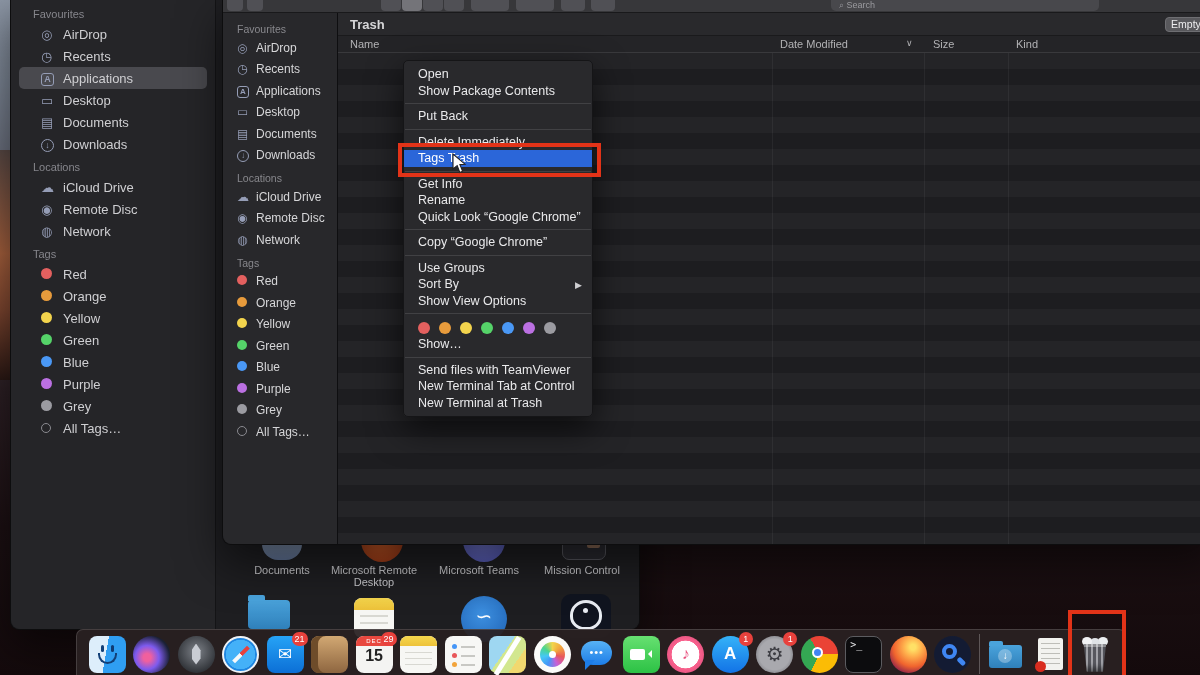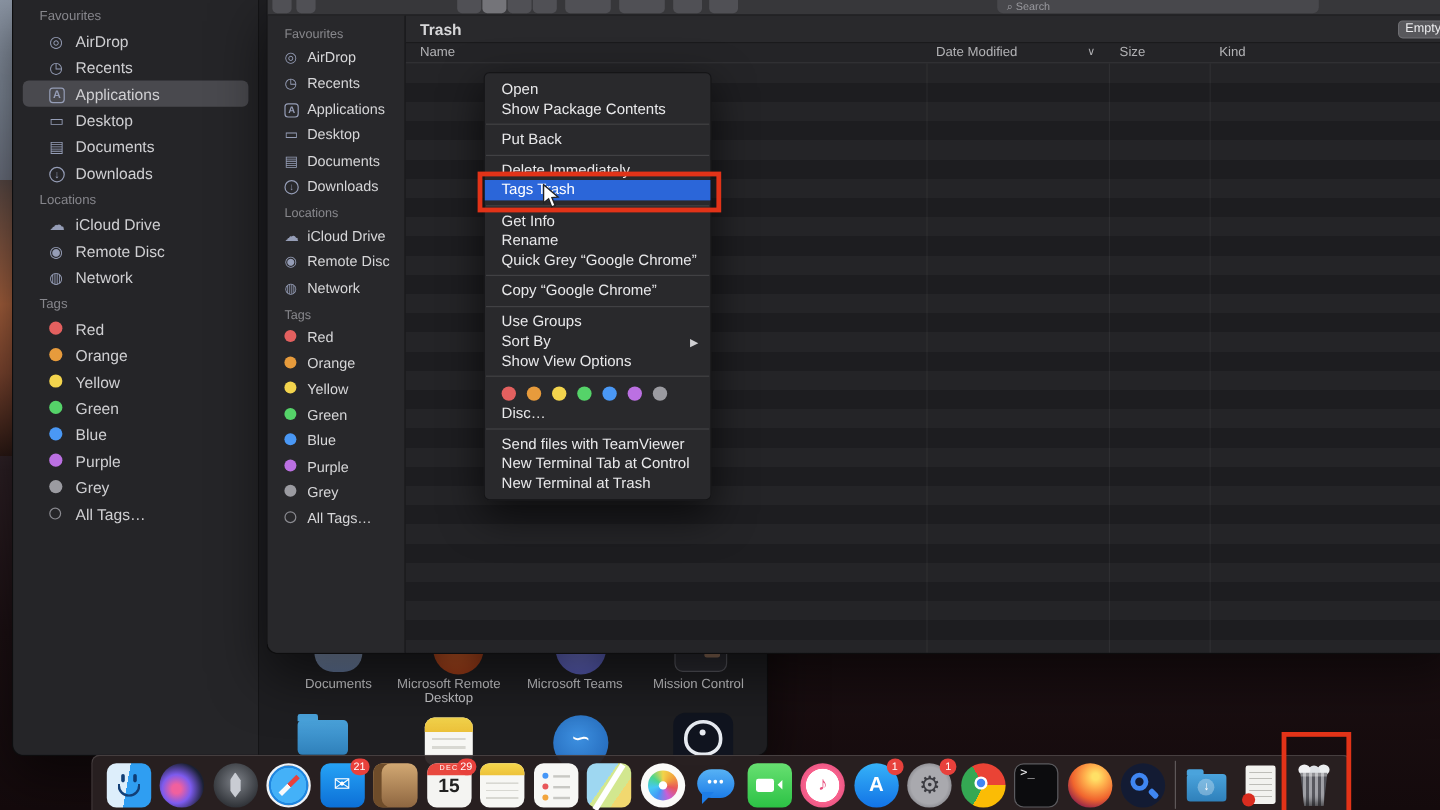--- a/index.html
+++ b/index.html
@@ -421,38 +421,38 @@
       <div class="mi">Open</div>
       <div class="mi">Show Package Contents</div>
       <div class="msep"></div>
       <div class="mi">Put Back</div>
       <div class="msep"></div>
       <div class="mi">Delete Immediately</div>
       <div class="mi hl">Tags Trash</div>
       <div class="msep"></div>
       <div class="mi">Get Info</div>
       <div class="mi">Rename</div>
-      <div class="mi">Quick Grey “Google Chrome”</div>
+      <div class="mi">Quick Look “Google Chrome”</div>
       <div class="msep"></div>
       <div class="mi">Copy “Google Chrome”</div>
       <div class="msep"></div>
       <div class="mi">Use Groups</div>
       <div class="mi">Sort By<span class="sub">▶</span></div>
       <div class="mi">Show View Options</div>
       <div class="msep"></div>
       <div class="mdots">
         <span class="dot" style="background: rgb(227, 96, 95);"></span>
         <span class="dot" style="background: rgb(231, 155, 60);"></span>
         <span class="dot" style="background: rgb(243, 212, 77);"></span>
         <span class="dot" style="background: rgb(85, 211, 105);"></span>
         <span class="dot" style="background: rgb(74, 152, 245);"></span>
         <span class="dot" style="background: rgb(187, 112, 226);"></span>
         <span class="dot" style="background: rgb(155, 155, 161);"></span>
       </div>
-      <div class="mi">Disc…</div>
+      <div class="mi">Show…</div>
       <div class="msep"></div>
       <div class="mi">Send files with TeamViewer</div>
       <div class="mi">New Terminal Tab at Control</div>
       <div class="mi">New Terminal at Trash</div>
     </div>
 
   <div class="anno a1"></div>
   <div class="anno a2"></div>
 
   <svg class="cursor" width="16" height="22" viewBox="0 0 16 22">

